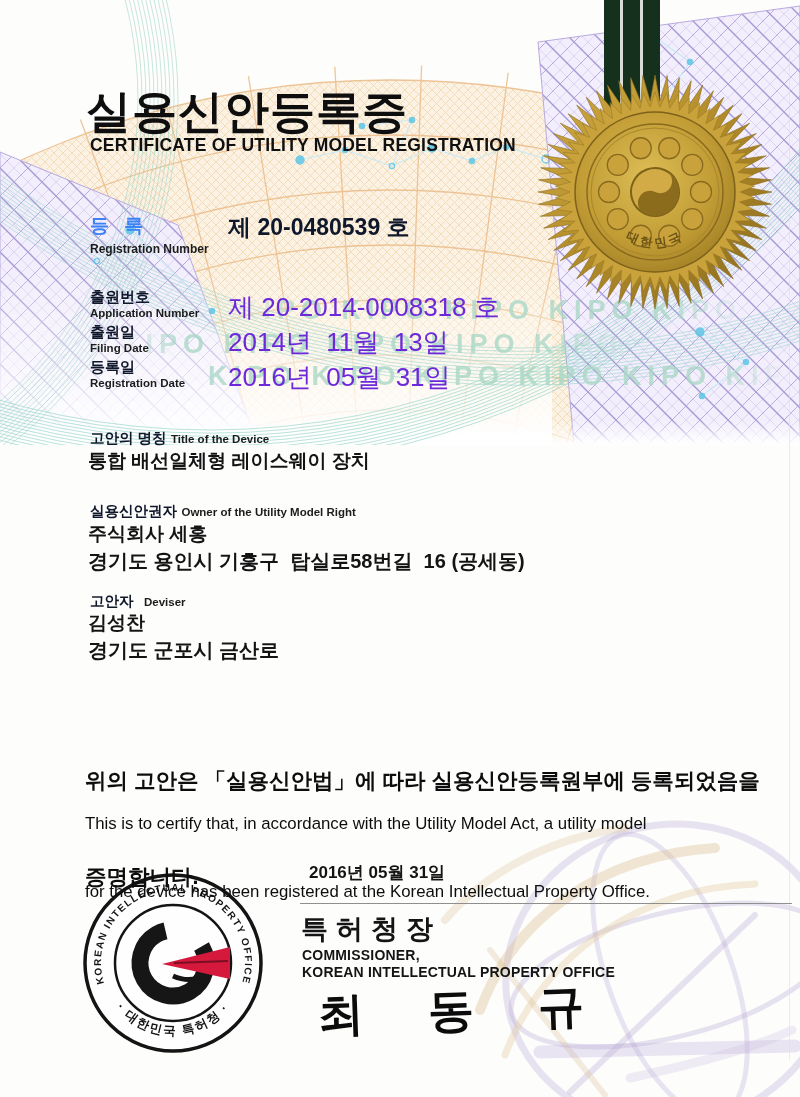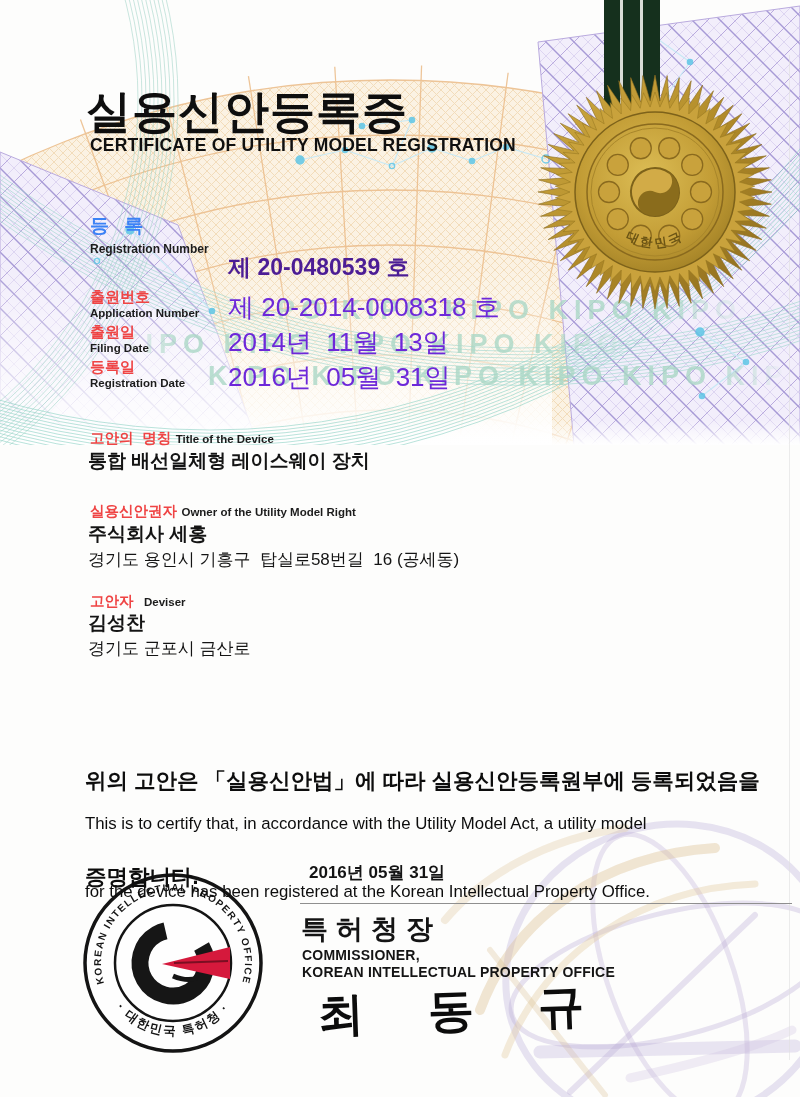--- a/index.html
+++ b/index.html
@@ -8,30 +8,30 @@
     background:#fdfdfc;font-family:"Liberation Sans",sans-serif;color:#141414;
   }
   .abs{position:absolute;}
   svg{display:block;}
 
   
   .title-ko{left:86px;top:82px;font-size:45px;font-weight:800;letter-spacing:1px;color:#0e0e0e;z-index:30;text-align:center;}
   .title-en{left:90px;top:135px;font-size:17.5px;font-weight:700;letter-spacing:.2px;color:#101010;z-index:30;}
 
   .lblko-lg{font-size:19px;font-weight:800;letter-spacing:5px;color:#3b82f6;}
-  .lblko{font-size:15px;font-weight:800;color:#ef4444;font-family:Liberation Mono, monospace;}
+  .lblko{font-size:15px;font-weight:800;color:#0f172a;}
   .lblen{font-size:11.5px;font-weight:700;color:#1c1c1c;}
   .val{font-size:26px;font-weight:400;color:#6d28d9;white-space:pre;}
-  .val-lg{font-size:23px;font-weight:800;color:#4c1d95;white-space:pre;margin-top:40px;}
+  .val-lg{font-size:23px;font-weight:800;color:#0f172a;white-space:pre;}
   .z3{z-index:30;}
 
   .sec-label .lblko{font-size:14.5px;}
   .sec-label .lblen{font-weight:700;}
   .sec-name{font-size:19px;font-weight:800;white-space:pre;}
-  .sec-addr{font-size:17px;font-weight:400;white-space:pre;}
+  .sec-addr{font-size:20px;font-weight:700;white-space:pre;}
 
   .stmt-ko{left:85px;top:701px;font-size:21.5px;font-weight:800;line-height:32px;color:#0d0d0d;z-index:30;white-space:pre;}
   .stmt-en{left:85px;top:768px;font-size:16.8px;font-weight:400;line-height:22.5px;color:#0d0d0d;z-index:30;white-space:pre;}
 
   .issue-date{left:309px;top:861px;font-size:17px;font-weight:700;z-index:30;white-space:pre;}
   .rule{left:300px;top:903px;width:492px;height:1px;background:#8f8f8f;z-index:30;}
   .comm-ko{left:301px;top:911px;font-size:27px;font-weight:800;letter-spacing:8px;z-index:30;}
   .comm-en1{left:302px;top:947px;font-size:14px;font-weight:800;letter-spacing:.2px;z-index:30;}
   .comm-en2{left:302px;top:964px;font-size:14px;font-weight:800;letter-spacing:.2px;z-index:30;}
   .signature{

